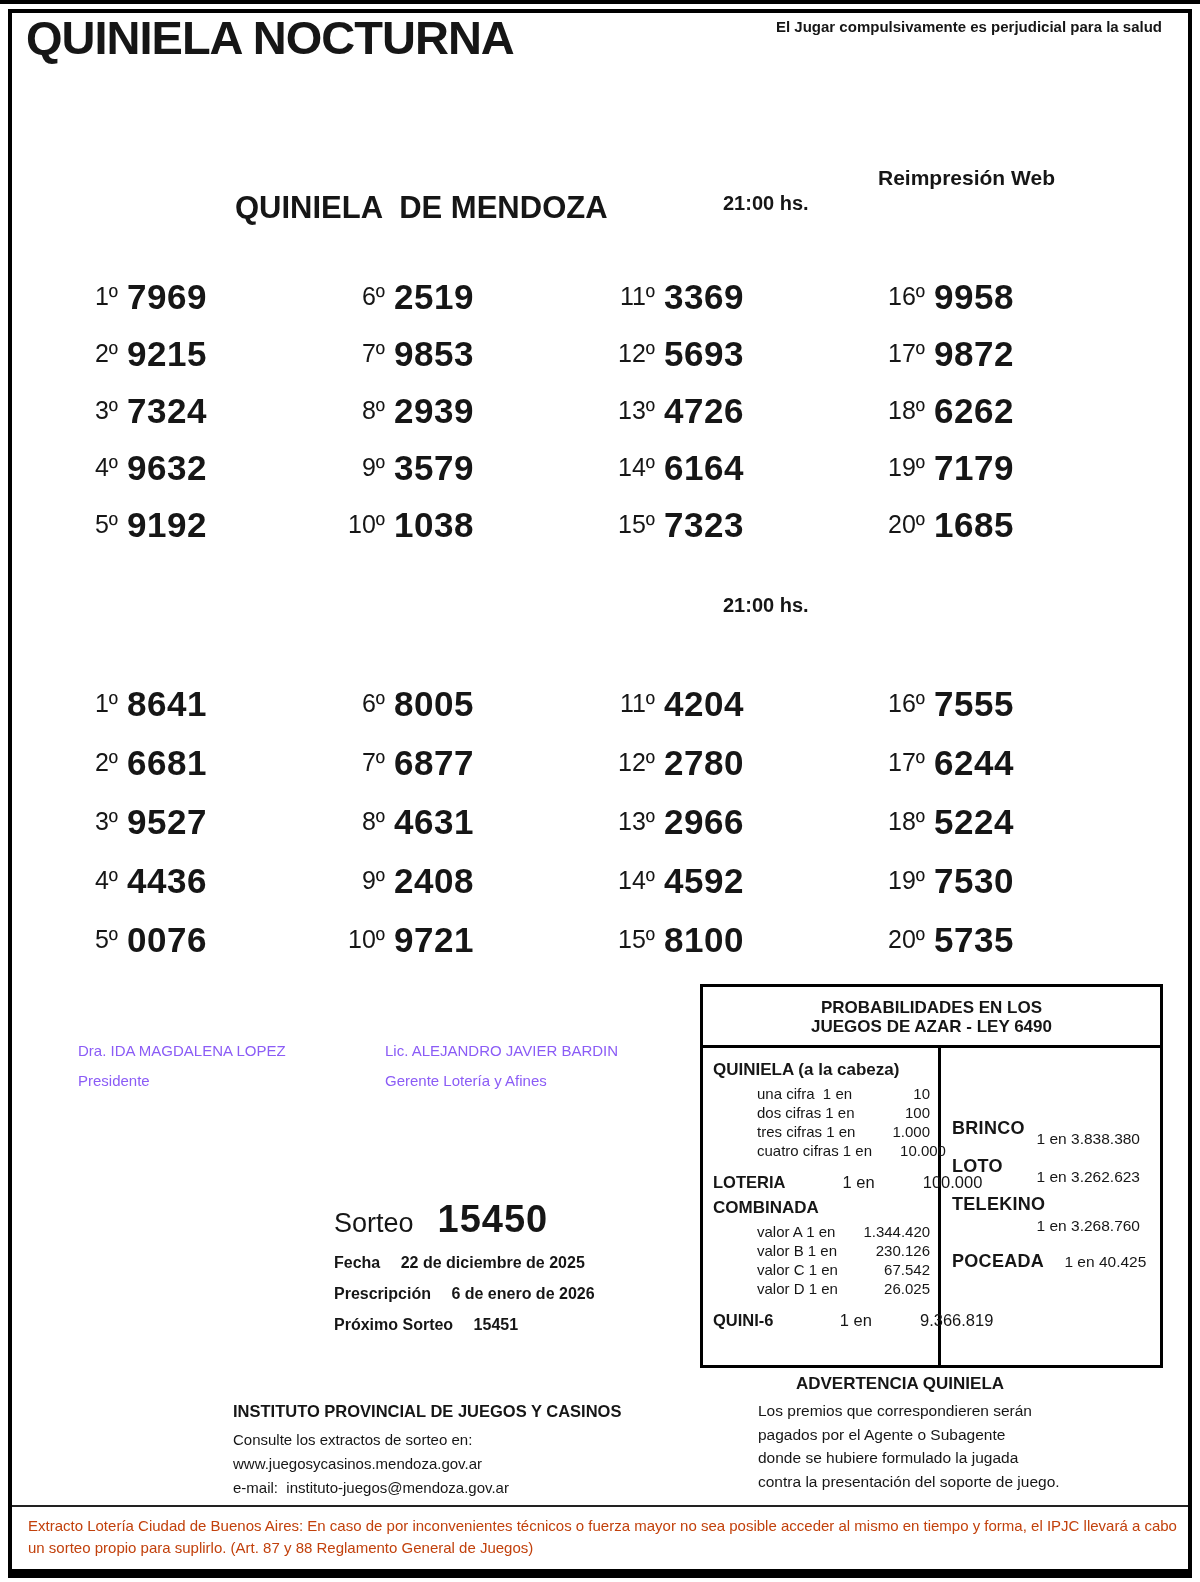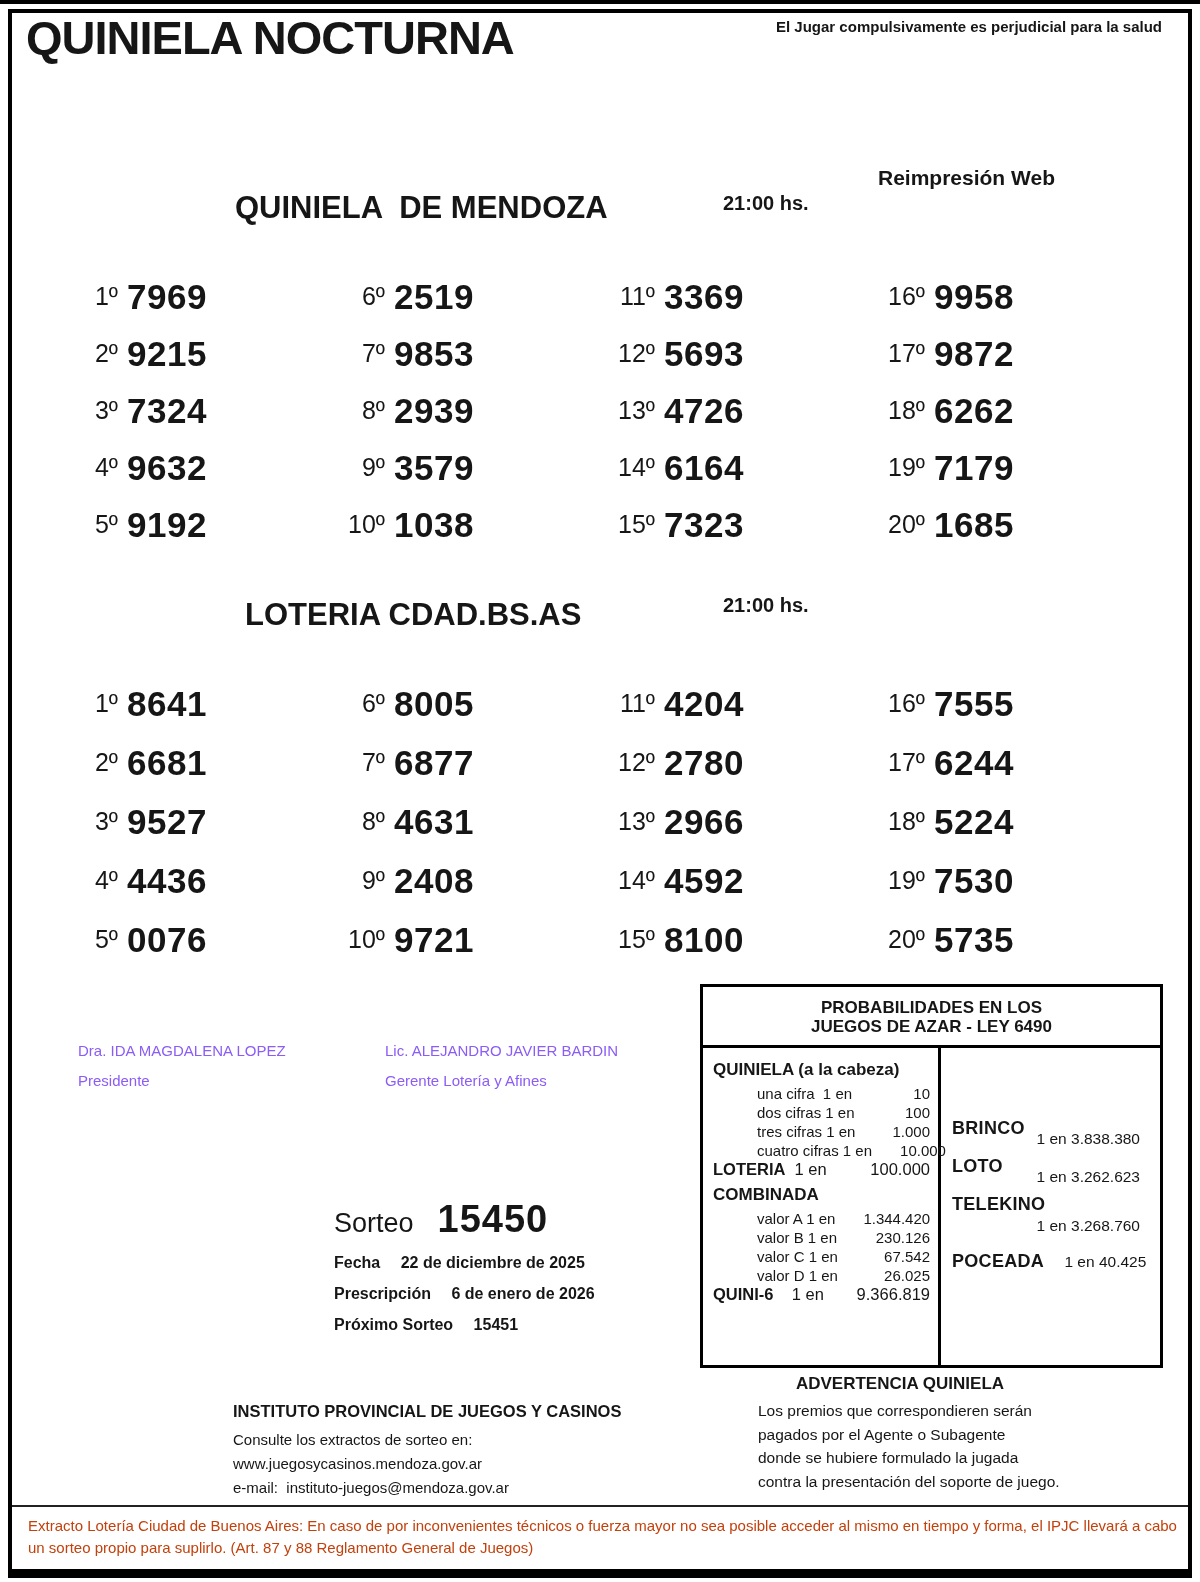--- a/index.html
+++ b/index.html
@@ -69,21 +69,21 @@
   .prob-body { flex:1; display:flex; min-height:0; }
   .prob-left { width:238px; box-sizing:border-box; border-right:3px solid #000; padding:10px 8px 8px 10px; }
   .prob-right { flex:1; padding:8px 10px 8px 11px; }
   .p-row { display:flex; align-items:baseline; font-size:15px; line-height:19px; }
   .p-g { font-weight:bold; white-space:pre; }
   .p-m { white-space:pre; }
   .p-v { margin-left:auto; white-space:pre; text-align:right; }
   .p-head { font-size:17px; margin:2px 0 5px; }
   .p-head2 { font-size:17px; margin:6px 0 5px;justify-content:flex-end; }
   .p-item { padding-left:16px;gap:28px; }
-  .p-game { font-size:16.5px; margin-bottom:2px; }
+  .p-game { font-size:16.5px; margin-top:13px; margin-bottom:2px;gap:48px; }
   .games { margin-top:62px; }
   .game-row { margin-bottom:8px; font-size:15.5px; }
   .g-name { font-weight:bold; font-size:18px; letter-spacing:0.3px; }
   .g-offset .g-odds { display:block; text-align:right; margin-top:-9px; padding-right:10px; }
   .g-break .g-odds { display:block; text-align:right; margin-top:2px; padding-right:10px; }
   .g-inline .g-odds { margin-left:16px; }
   .g-gap { margin-top:16px; }
   
   .advertencia { position:absolute; left:700px; top:1374px; width:462px; }
   .adv-title { font-weight:bold; font-size:17px; text-align:center; width:400px; }
@@ -209,21 +209,20 @@
         <span class="ord">19º</span>
         <span class="num">7179</span>
       </div>
 
       <div class="res">
         <span class="ord">20º</span>
         <span class="num">1685</span>
       </div>
     </div>
 
-  <div class="draw-title bsa-title">LOTERIA CDAD.BS.AS</div>
   <div class="draw-time bsa-time">21:00 hs.</div>
 
   <div class="results results-bsa">
 
       <div class="res">
         <span class="ord">1º</span>
         <span class="num">8641</span>
       </div>
 
       <div class="res">

